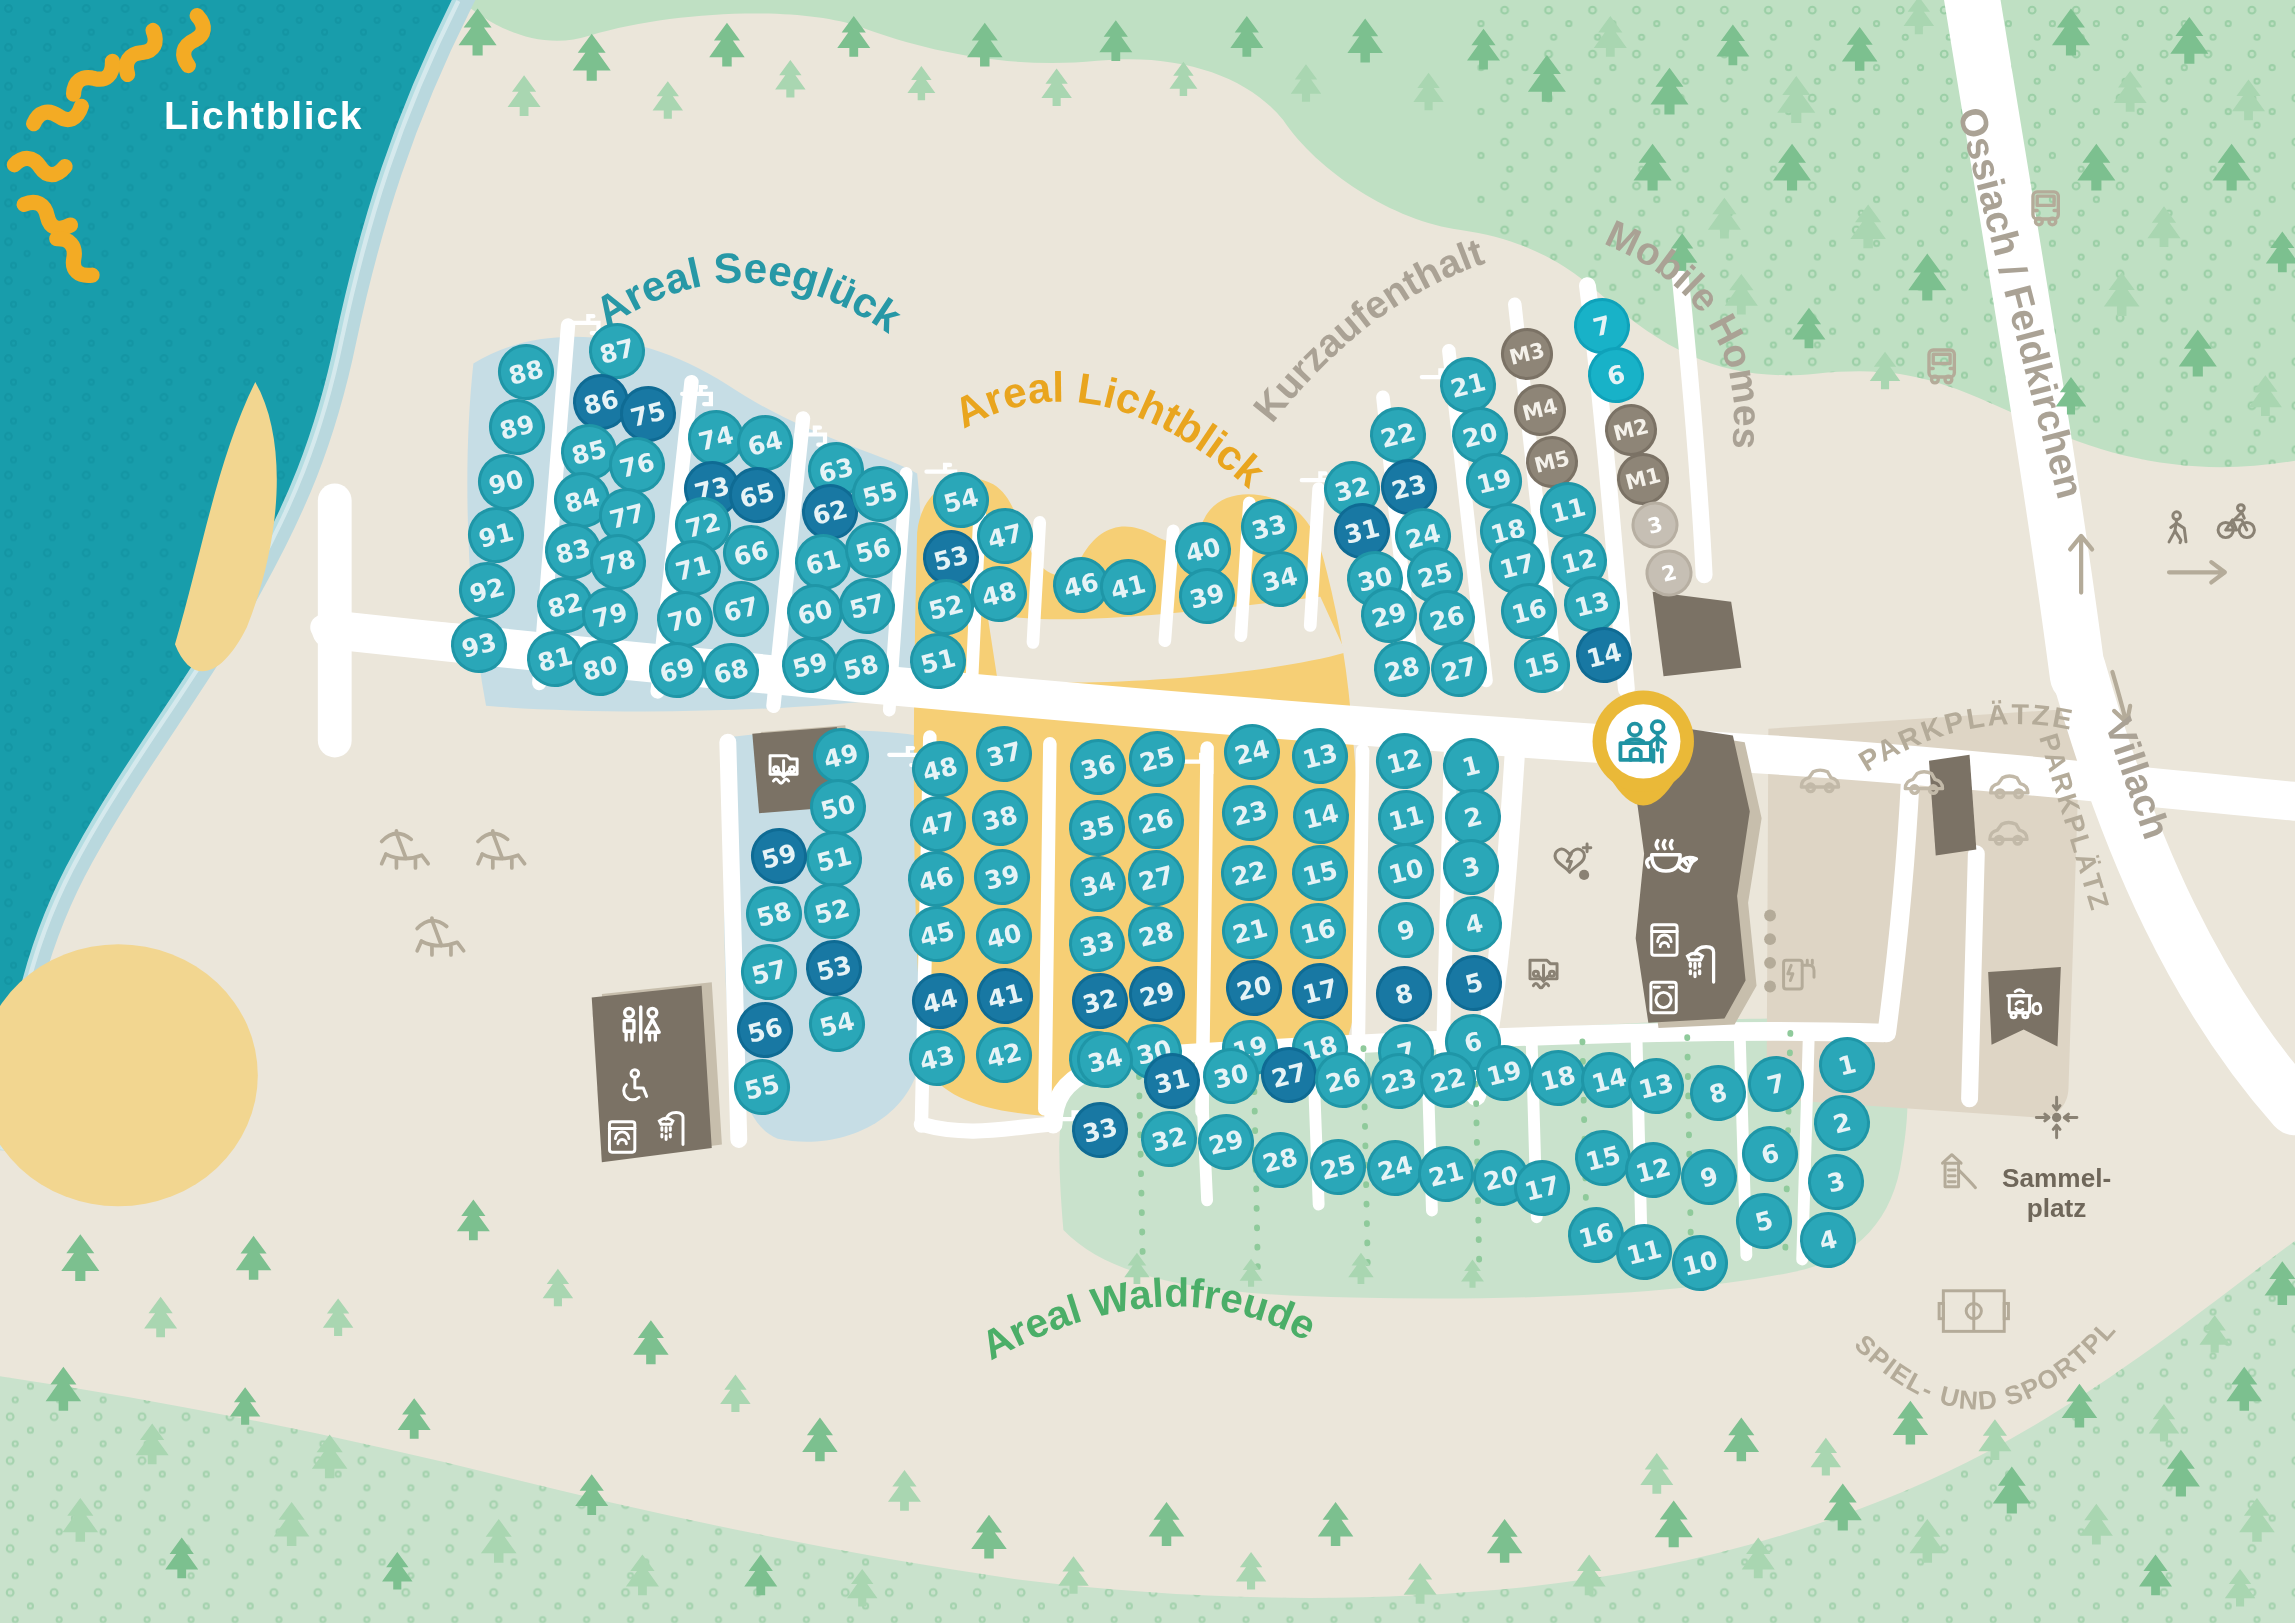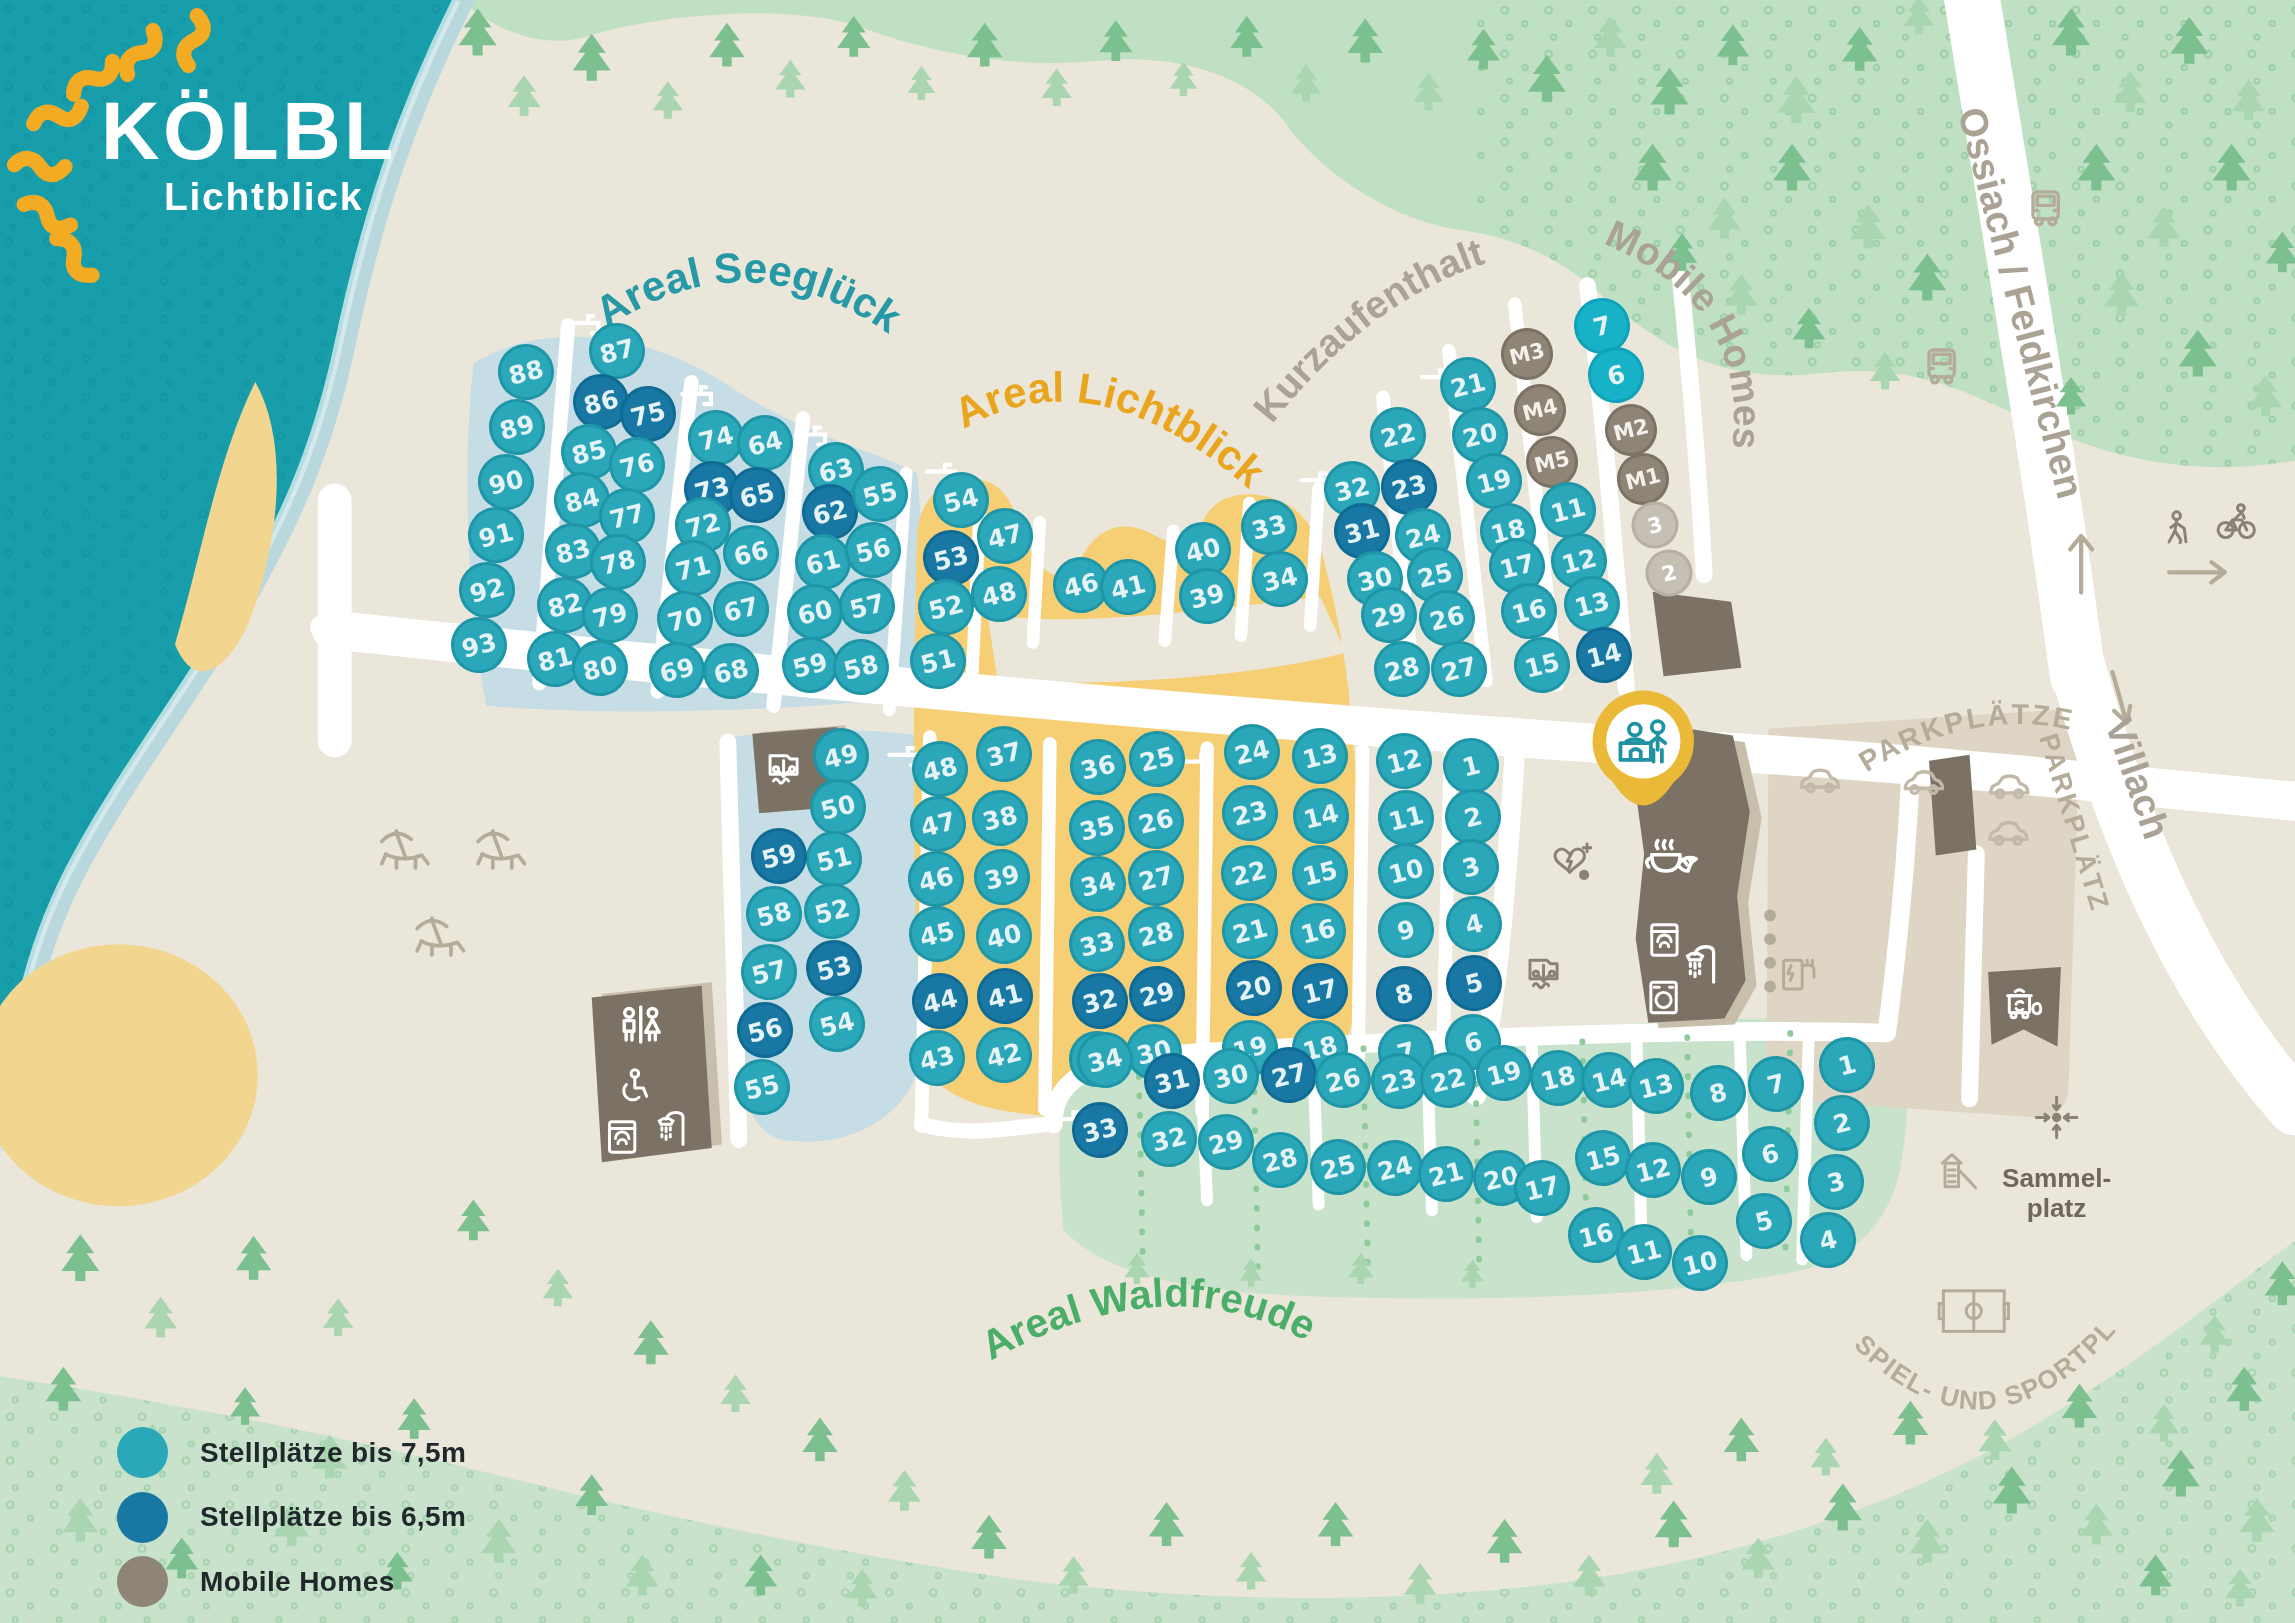--- a/index.html
+++ b/index.html
@@ -699,33 +699,18 @@
       <div class="pitch t" style="left: 1776px; top: 1084px;">7</div>
       <div class="pitch t" style="left: 1770px; top: 1154px;">6</div>
       <div class="pitch t" style="left: 1764px; top: 1221px;">5</div>
       <div class="pitch t" style="left: 1847px; top: 1065px;">1</div>
       <div class="pitch t" style="left: 1842px; top: 1123px;">2</div>
       <div class="pitch t" style="left: 1836px; top: 1182px;">3</div>
       <div class="pitch t" style="left: 1828px; top: 1240px;">4</div>
     </div>
 
 <div class="logo">
-  <h1>KÖLBL</h1>
   <div class="sub">Lichtblick</div>
 </div>
 
-<div class="legend">
-  <div class="row">
-    <span class="dot" style="background: rgb(42, 167, 184);"></span>
-    <span class="lab">Stellplätze bis 7,5m</span>
-  </div>
-  <div class="row">
-    <span class="dot" style="background: rgb(24, 120, 163);"></span>
-    <span class="lab">Stellplätze bis 6,5m</span>
-  </div>
-  <div class="row">
-    <span class="dot" style="background: rgb(142, 133, 119);"></span>
-    <span class="lab">Mobile Homes</span>
-  </div>
+
 </div>
 
-</div>
-
 
 </body></html>

